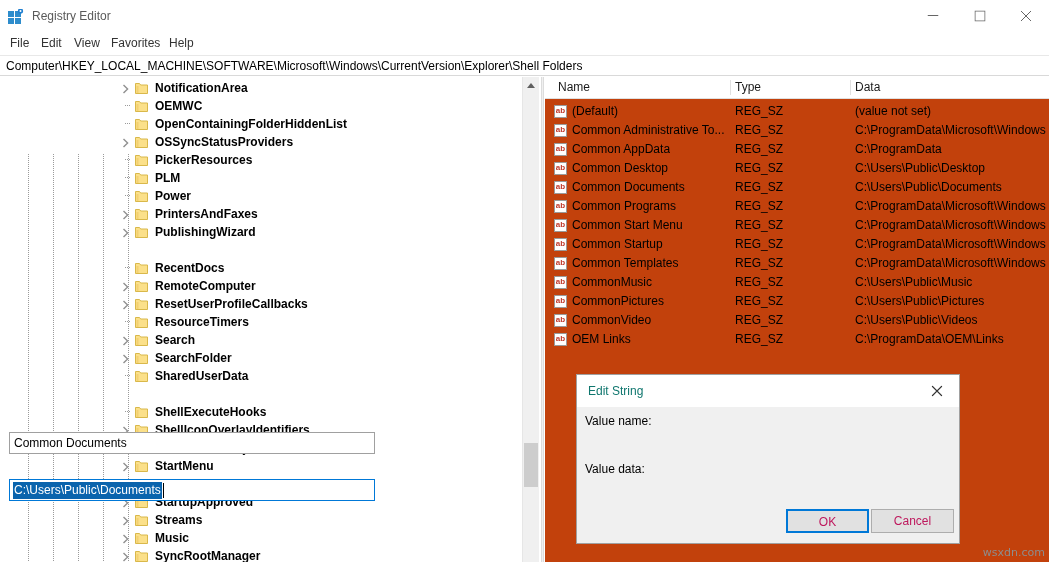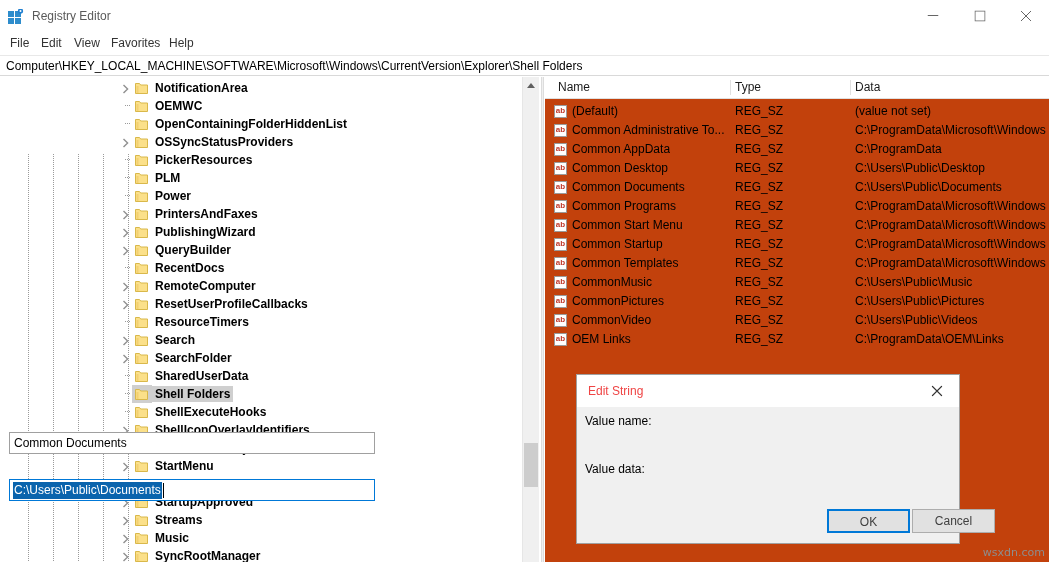--- a/index.html
+++ b/index.html
@@ -60,32 +60,32 @@
   .licon span{position:absolute;left:0;top:-1px;width:11px;text-align:center;font-size:8px;font-weight:bold;color:#c0392b;line-height:11px;font-family:"Liberation Sans",sans-serif;}
   .lname{position:absolute;left:27px;top:1px;height:16px;line-height:16px;font-size:12px;white-space:nowrap;overflow:hidden;max-width:160px;}
   .ltype{position:absolute;left:190px;top:1px;height:16px;line-height:16px;font-size:12px;white-space:nowrap;}
   .ldata{position:absolute;left:310px;top:1px;height:16px;line-height:16px;font-size:12px;white-space:nowrap;}
   
   #dialog{
     position:absolute;left:576px;top:374px;width:384px;height:170px;
     background:#f0f0f0;border:1px solid #a0a0a0;box-sizing:border-box;
   }
   #dlg-title-bar{position:absolute;left:0;top:0;width:382px;height:32px;background:#ffffff;}
-  #dlg-title{position:absolute;left:11px;top:8px;font-size:12px;color:#ef4444;line-height:16px;}
+  #dlg-title{position:absolute;left:11px;top:8px;font-size:12px;color:#0f766e;line-height:16px;}
   #dlg-close{position:absolute;right:0;top:0;width:45px;height:31px;cursor:default;}
   #dlg-close svg{position:absolute;left:50%;top:50%;transform:translate(-50%,-50%);}
   .dlg-label{position:absolute;font-size:12px;color:#000;line-height:16px;}
   .dlg-input{position:absolute;height:22px;background:#fff;box-sizing:border-box;font-size:12px;}
   #inp-name{left:9px;top:432px;width:366px;border:1px solid #a0a0a0;}
   #inp-name .txt{position:absolute;left:4px;top:2px;line-height:17px;color:#000;}
   #inp-data{left:9px;top:479px;width:366px;border:1px solid #0078d7;}
   #inp-data .sel{position:absolute;left:3px;top:2px;line-height:17px;background:#0a64ad;color:#ffffff;padding:0 1px;}
   #inp-data .caret{position:absolute;top:3px;width:1px;height:15px;background:#000;}
-  .dlg-btn{position:absolute;height:24px;background:#e1e1e1;font-size:12px;color:#404040;
-    text-align:center;line-height:23px;box-sizing:border-box;cursor:default;margin-left:41px;}
+  .dlg-btn{position:absolute;height:24px;background:#e1e1e1;font-size:12px;color:#be185d;
+    text-align:center;line-height:23px;box-sizing:border-box;cursor:default;}
   #btn-ok{left:786px;top:509px;width:83px;border:2px solid #0078d7;}
   #btn-cancel{left:871px;top:509px;width:83px;border:1px solid #adadad;}
   
   #watermark{position:absolute;right:4px;bottom:3px;font-size:11px;color:#8d8d8d;
     font-family:"DejaVu Sans",sans-serif;letter-spacing:0px;}
 </style>
 </head>
 <body>
 
 <div id="titlebar">
@@ -209,30 +209,20 @@
     <div class="tnode" style="top: 146px;">
       <div class="tchev"><svg width="10" height="10" viewBox="0 0 10 10">
           <path d="M3 1.4 L6.6 5 L3 8.6" stroke="#909090" stroke-width="1.4" fill="none" stroke-linecap="square"></path>
         </svg></div>
       <div class="tfold"><svg width="13" height="12" viewBox="0 0 13 12">
           <path d="M0.5 1.5 L4.5 1.5 L5.7 3 L12.5 3 L12.5 11.5 L0.5 11.5 Z" fill="#fbe08a" stroke="#d9b84a" stroke-width="1"></path>
           <rect x="1.5" y="4" width="2" height="7" fill="#f3d070"></rect>
         </svg></div>
       <div class="tlabel">PublishingWizard</div>
     </div>
-    <div class="tnode" style="top: 164px;">
-      <div class="tchev"><svg width="10" height="10" viewBox="0 0 10 10">
-          <path d="M3 1.4 L6.6 5 L3 8.6" stroke="#909090" stroke-width="1.4" fill="none" stroke-linecap="square"></path>
-        </svg></div>
-      <div class="tfold"><svg width="13" height="12" viewBox="0 0 13 12">
-          <path d="M0.5 1.5 L4.5 1.5 L5.7 3 L12.5 3 L12.5 11.5 L0.5 11.5 Z" fill="#fbe08a" stroke="#d9b84a" stroke-width="1"></path>
-          <rect x="1.5" y="4" width="2" height="7" fill="#f3d070"></rect>
-        </svg></div>
-      <div class="tlabel">QueryBuilder</div>
-    </div>
     <div class="tnode" style="top: 182px;">
       <div class="tdash"></div>
       <div class="tfold"><svg width="13" height="12" viewBox="0 0 13 12">
           <path d="M0.5 1.5 L4.5 1.5 L5.7 3 L12.5 3 L12.5 11.5 L0.5 11.5 Z" fill="#fbe08a" stroke="#d9b84a" stroke-width="1"></path>
           <rect x="1.5" y="4" width="2" height="7" fill="#f3d070"></rect>
         </svg></div>
       <div class="tlabel">RecentDocs</div>
     </div>
     <div class="tnode" style="top: 200px;">
       <div class="tchev"><svg width="10" height="10" viewBox="0 0 10 10">
@@ -282,29 +272,20 @@
     </div>
     <div class="tnode" style="top: 272px;">
       <div class="tchev"><svg width="10" height="10" viewBox="0 0 10 10">
           <path d="M3 1.4 L6.6 5 L3 8.6" stroke="#909090" stroke-width="1.4" fill="none" stroke-linecap="square"></path>
         </svg></div>
       <div class="tfold"><svg width="13" height="12" viewBox="0 0 13 12">
           <path d="M0.5 1.5 L4.5 1.5 L5.7 3 L12.5 3 L12.5 11.5 L0.5 11.5 Z" fill="#fbe08a" stroke="#d9b84a" stroke-width="1"></path>
           <rect x="1.5" y="4" width="2" height="7" fill="#f3d070"></rect>
         </svg></div>
       <div class="tlabel">SearchFolder</div>
-    </div>
-    <div class="tnode selected" style="top: 308px;">
-      <div class="tfoldbg"></div>
-      <div class="tdash"></div>
-      <div class="tfold"><svg width="13" height="12" viewBox="0 0 13 12">
-          <path d="M0.5 1.5 L4.5 1.5 L5.7 3 L12.5 3 L12.5 11.5 L0.5 11.5 Z" fill="#fbe08a" stroke="#d9b84a" stroke-width="1"></path>
-          <rect x="1.5" y="4" width="2" height="7" fill="#f3d070"></rect>
-        </svg></div>
-      <div class="tlabel">Shell Folders</div>
     </div>
     <div class="tnode" style="top: 326px;">
       <div class="tdash"></div>
       <div class="tfold"><svg width="13" height="12" viewBox="0 0 13 12">
           <path d="M0.5 1.5 L4.5 1.5 L5.7 3 L12.5 3 L12.5 11.5 L0.5 11.5 Z" fill="#fbe08a" stroke="#d9b84a" stroke-width="1"></path>
           <rect x="1.5" y="4" width="2" height="7" fill="#f3d070"></rect>
         </svg></div>
       <div class="tlabel">ShellExecuteHooks</div>
     </div>
     <div class="tnode" style="top: 344px; padding-left: 46px;">

